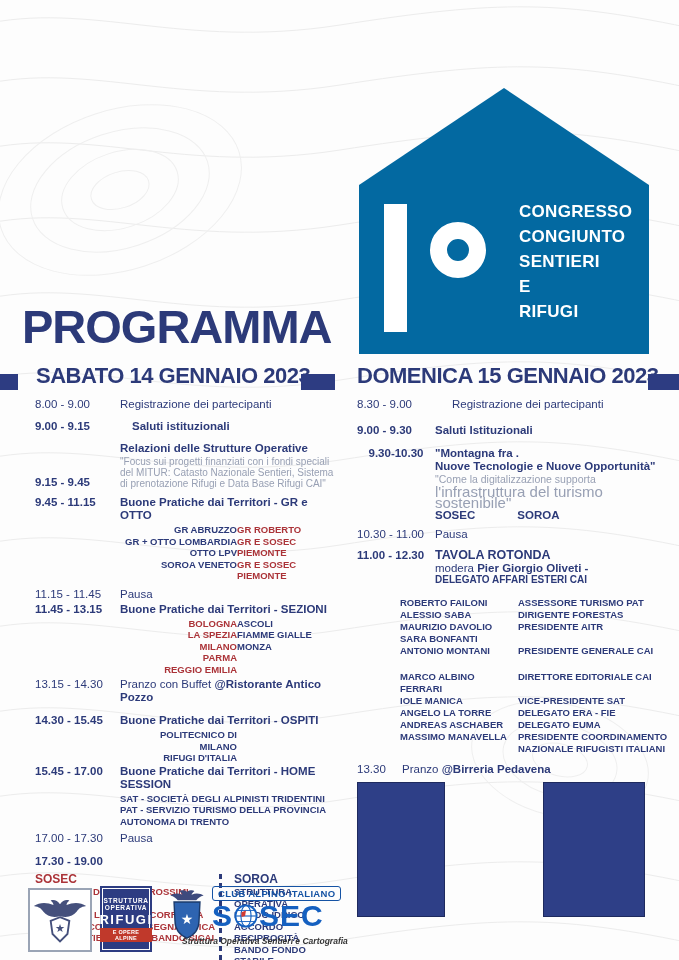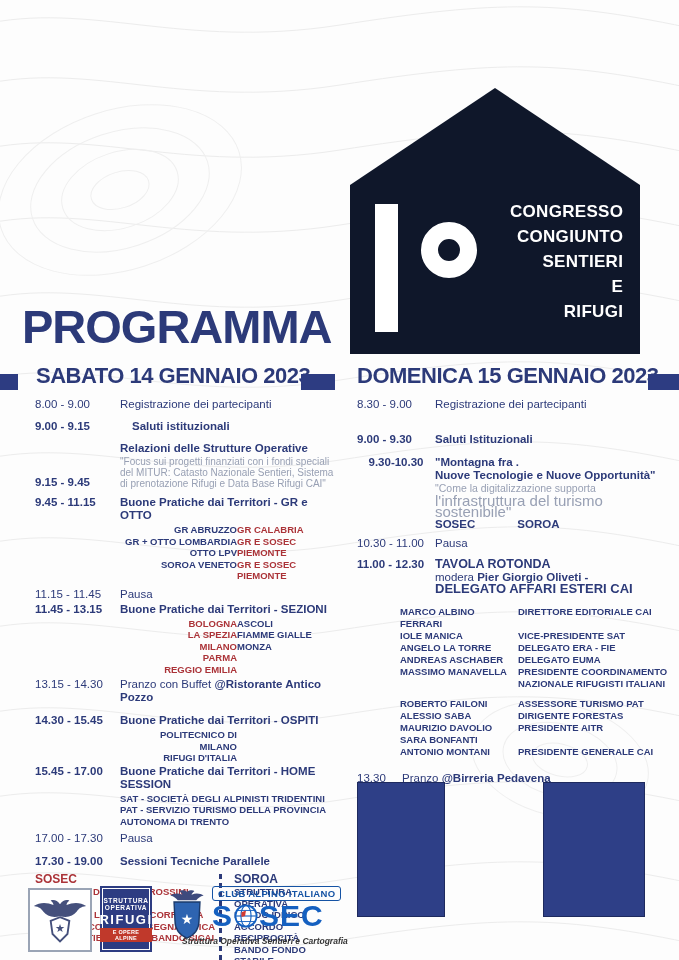--- a/index.html
+++ b/index.html
@@ -1,22 +1,22 @@
 <!DOCTYPE html>
 <html><head>
 <meta charset="utf-8">
 <style>
   html,body{margin:0;padding:0;background:#ffffff;}
   .poster{position:relative;width:679px;height:960px;background:#fdfdfd;overflow:hidden;
           font-family:"Liberation Sans",sans-serif;color:#2c3a79;}
   svg.bg{position:absolute;left:0;top:0;width:679px;height:960px;}
 
   
-  .house{position:absolute;left:350px;top:88px;width:290px;height:266px;background:#0f172a;
-         clip-path:polygon(50% 0,100% 36.5%,100% 100%,0 100%,0 36.5%);text-align:right;}
+  .house{position:absolute;left:359px;top:88px;width:290px;height:266px;background:#0369a1;
+         clip-path:polygon(50% 0,100% 36.5%,100% 100%,0 100%,0 36.5%);}
   .one-bar{position:absolute;left:25px;top:116px;width:23px;height:128px;background:#fff;}
   .degree{position:absolute;left:71px;top:134px;width:56px;height:56px;border:17px solid #fff;
           border-radius:50%;box-sizing:border-box;}
   .house-title{position:absolute;left:160px;top:111px;color:#fff;font-weight:700;
                font-size:17px;line-height:25px;letter-spacing:.3px;}
 
   .programma{position:absolute;left:22px;top:299px;font-size:47px;font-weight:800;
              letter-spacing:-1px;color:#2c3a79;}
 
   
@@ -43,21 +43,21 @@
   .par{display:flex;margin-top:4px;font-size:9.5px;font-weight:700;line-height:11.5px;}
   .ptitle{font-size:12px;font-weight:800;line-height:14px;}
   .pcol1{width:184px;flex:none;}
   .pdash{width:3px;flex:none;background:repeating-linear-gradient(to bottom,#2c3a79 0 5px,transparent 5px 9px);margin:2px 0;}
   .pcol2{padding-left:12px;}
 
   
   .spk{display:grid;grid-template-columns:118px 1fr;margin-left:43px;
        font-size:9.5px;font-weight:700;line-height:12px;color:#2c3a79;}
   .spk div{min-height:12px;}
-  .mod-role{font-size:13px;font-weight:700;line-height:10px;}
+  .mod-role{font-size:10px;font-weight:700;line-height:10px;}
 
   
   .ph-rect{position:absolute;background:#2e3f87;border:1px solid #1e2a5e;}
 
   
   .eagle-box{position:absolute;left:28px;top:888px;width:64px;height:64px;background:#fff;
              border:2px solid #9aa4b5;box-sizing:border-box;display:flex;align-items:center;justify-content:center;}
   .rifugi-box{position:absolute;left:100px;top:886px;width:52px;height:66px;background:#2d3c82;
               box-shadow:inset 0 0 0 2px #2d3c82, inset 0 0 0 3px #ffffff;
               display:flex;flex-direction:column;align-items:center;justify-content:center;color:#fff;text-align:center;}
@@ -152,21 +152,21 @@
       <div class="bodyc">
         <div class="b">Buone Pratiche dai Territori - GR e OTTO</div>
         <div class="cols list">
           <div class="c1 navy">
             <div>GR ABRUZZO</div>
             <div>GR + OTTO LOMBARDIA</div>
             <div>OTTO LPV</div>
             <div>SOROA VENETO</div>
           </div>
           <div class="red">
-            <div>GR CALABRIA</div>
+            <div>GR ROBERTO</div>
             <div>GR E SOSEC PIEMONTE</div>
             <div>GR E SOSEC PIEMONTE</div>
           </div>
         </div>
       </div>
     </div>
 
     <div class="row" style="margin-bottom:2px;">
       <div class="time">11.15 - 11.45</div>
       <div class="bodyc">Pausa</div>
@@ -222,21 +222,20 @@
       </div>
     </div>
 
     <div class="row" style="margin-bottom:10px;">
       <div class="time">17.00 - 17.30</div>
       <div class="bodyc">Pausa</div>
     </div>
 
     <div class="row b" style="margin-bottom:4px;">
       <div class="time">17.30 - 19.00</div>
-      <div class="bodyc">Sessioni Tecniche Parallele</div>
     </div>
 
     <div class="par" style="margin-bottom:4px;">
       <div class="pcol1">
         <div class="ptitle red">SOSEC</div>
         <div class="red">
           <div>IL CATASTO DIGITALE: PROSSIMI PASSI</div>
           <div>ITINERARI A LUNGA PERCORRENZA</div>
           <div>SENTIERI ACCESSIBILI: SEGNALETICA</div>
           <div>BANDI SENTIERISTICA E BANDO SICAI</div>
@@ -251,21 +250,21 @@
           <div>ACCORDO RECIPROCITÀ</div>
           <div>BANDO FONDO STABILE</div>
         </div>
       </div>
     </div>
 
   </div>
 
   <div class="col col-right">
 
-    <div class="row" style="margin-bottom:22px;">
+    <div class="row" style="margin-bottom:13px;gap:17px;">
       <div class="time" style="width:78px;">8.30 -  9.00</div>
       <div class="bodyc">Registrazione dei partecipanti</div>
     </div>
 
     <div class="row b" style="margin-bottom:10px;">
       <div class="time" style="width:78px;">9.00 - 9.30</div>
       <div class="bodyc">Saluti Istituzionali</div>
     </div>
 
     <div class="row" style="margin-bottom:6px;">
@@ -284,46 +283,46 @@
       <div class="bodyc">Pausa</div>
     </div>
 
     <div class="row" style="margin-bottom:12px;">
       <div class="time b" style="width:78px;">11.00 - 12.30</div>
       <div class="bodyc">
         <div class="b" style="font-size:12.5px;">TAVOLA ROTONDA</div>
         <div><span>modera</span> <span class="b">Pier Giorgio Oliveti -</span></div>
         <div class="mod-role">DELEGATO AFFARI ESTERI CAI</div>
       </div>
+    </div>
+
+    <div class="spk" style="margin-bottom:14px;">
+      <div>ROBERTO FAILONI</div>
+        <div>ASSESSORE TURISMO PAT</div>
+      <div>ALESSIO SABA</div>
+        <div>DIRIGENTE FORESTAS</div>
+      <div>MAURIZIO DAVOLIO</div>
+        <div>PRESIDENTE AITR</div>
+      <div>SARA BONFANTI</div>
+        <div></div>
+      <div>ANTONIO MONTANI</div>
+        <div>PRESIDENTE GENERALE CAI</div>
     </div>
 
     <div class="spk" style="margin-bottom:8px;">
       <div>MARCO ALBINO FERRARI</div>
         <div>DIRETTORE EDITORIALE CAI</div>
       <div>IOLE MANICA</div>
         <div>VICE-PRESIDENTE SAT</div>
       <div>ANGELO LA TORRE</div>
         <div>DELEGATO ERA - FIE</div>
       <div>ANDREAS ASCHABER</div>
         <div>DELEGATO EUMA</div>
       <div>MASSIMO MANAVELLA</div>
         <div>PRESIDENTE COORDINAMENTO NAZIONALE RIFUGISTI ITALIANI</div>
-    </div>
-
-    <div class="spk" style="margin-bottom:14px;">
-      <div>ROBERTO FAILONI</div>
-        <div>ASSESSORE TURISMO PAT</div>
-      <div>ALESSIO SABA</div>
-        <div>DIRIGENTE FORESTAS</div>
-      <div>MAURIZIO DAVOLIO</div>
-        <div>PRESIDENTE AITR</div>
-      <div>SARA BONFANTI</div>
-        <div></div>
-      <div>ANTONIO MONTANI</div>
-        <div>PRESIDENTE GENERALE CAI</div>
     </div>
 
     <div class="row">
       <div class="time" style="width:45px;">13.30</div>
       <div class="bodyc"><span>Pranzo</span> <span class="venue">@Birreria Pedavena</span></div>
     </div>
 
   </div>
 
   <div class="ph-rect" style="left:357px;top:782px;width:86px;height:133px;"></div>

